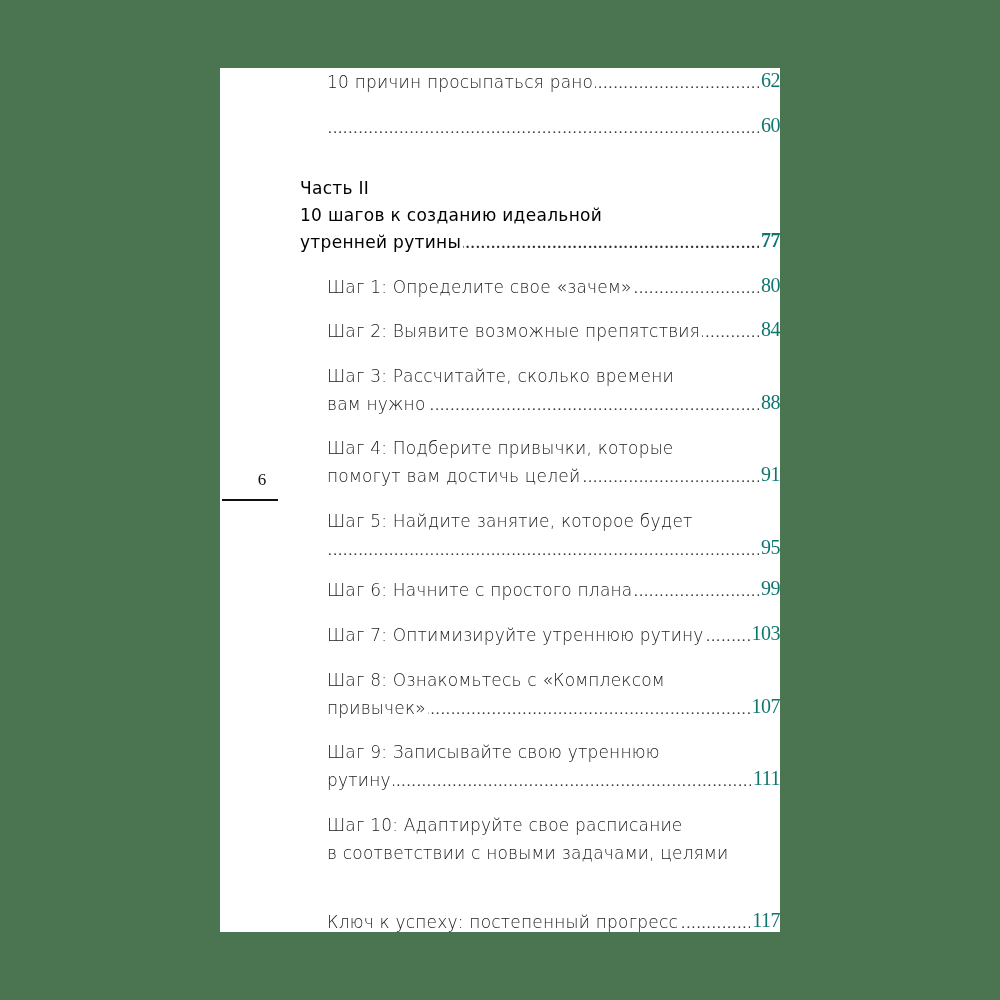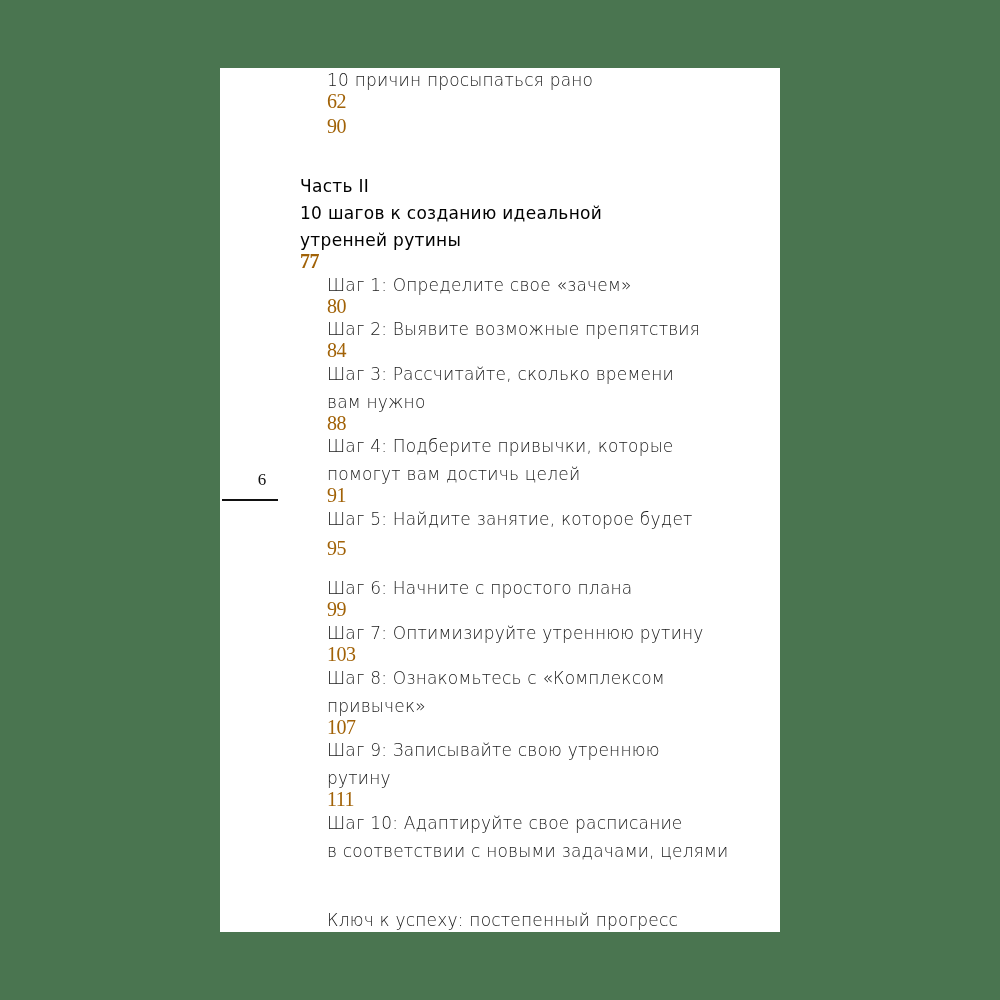--- a/index.html
+++ b/index.html
@@ -36,28 +36,27 @@
       width: 56px;
       height: 2px;
       background: #111;
     }
     .line {
       position: absolute;
       left: 107px;
       right: 0;
       height: 22px;
       display: flex;
-      align-items: flex-start;
+      align-items: flex-end;
       font-family: "DejaVu Sans", "Liberation Sans", sans-serif;
       font-size: 17px;
       color: #1a1a1a;
       white-space: nowrap;
       letter-spacing: 0.2px;
       font-weight: 300;
-      flex-direction: column;
     }
     .line .txt { flex: 0 0 auto; }
     .line .dots {
       flex: 1 1 auto;
       overflow: hidden;
       margin: 0 2px;
       font-family: "Liberation Serif", serif;
       font-size: 15px;
       letter-spacing: 2.4px;
       color: #333;
@@ -69,21 +68,21 @@
       position: absolute;
       right: 0;
       bottom: 0;
       white-space: nowrap;
       letter-spacing: -1.2px;
     }
     .line .pg {
       flex: 0 0 auto;
       font-family: "Liberation Serif", "DejaVu Serif", serif;
       font-size: 20px;
-      color: #a16207;
+      color: #0f766e;
       letter-spacing: -0.5px;
     }
     .heading {
       left: 80px;
       font-family: "DejaVu Sans", "Liberation Sans", sans-serif;
       font-weight: 900;
       font-size: 17px;
       letter-spacing: 0.3px;
       color: #000;
     }
@@ -97,21 +96,21 @@
   <div class="folio">6</div>
   <div class="folio-rule"></div>
 
   <div class="line" style="top:2px">
     <span class="txt">10 причин просыпаться рано</span>
     <span class="dots"></span>
     <span class="pg">62</span>
   </div>
   <div class="line" style="top:47px">
     <span class="dots"></span>
-    <span class="pg">90</span>
+    <span class="pg">60</span>
   </div>
 
   <div class="line heading" style="top:108px">
     <span class="txt">Часть II</span>
   </div>
   <div class="line heading" style="top:135px">
     <span class="txt">10 шагов к созданию идеальной</span>
   </div>
   <div class="line heading" style="top:162px">
     <span class="txt">утренней рутины</span>

